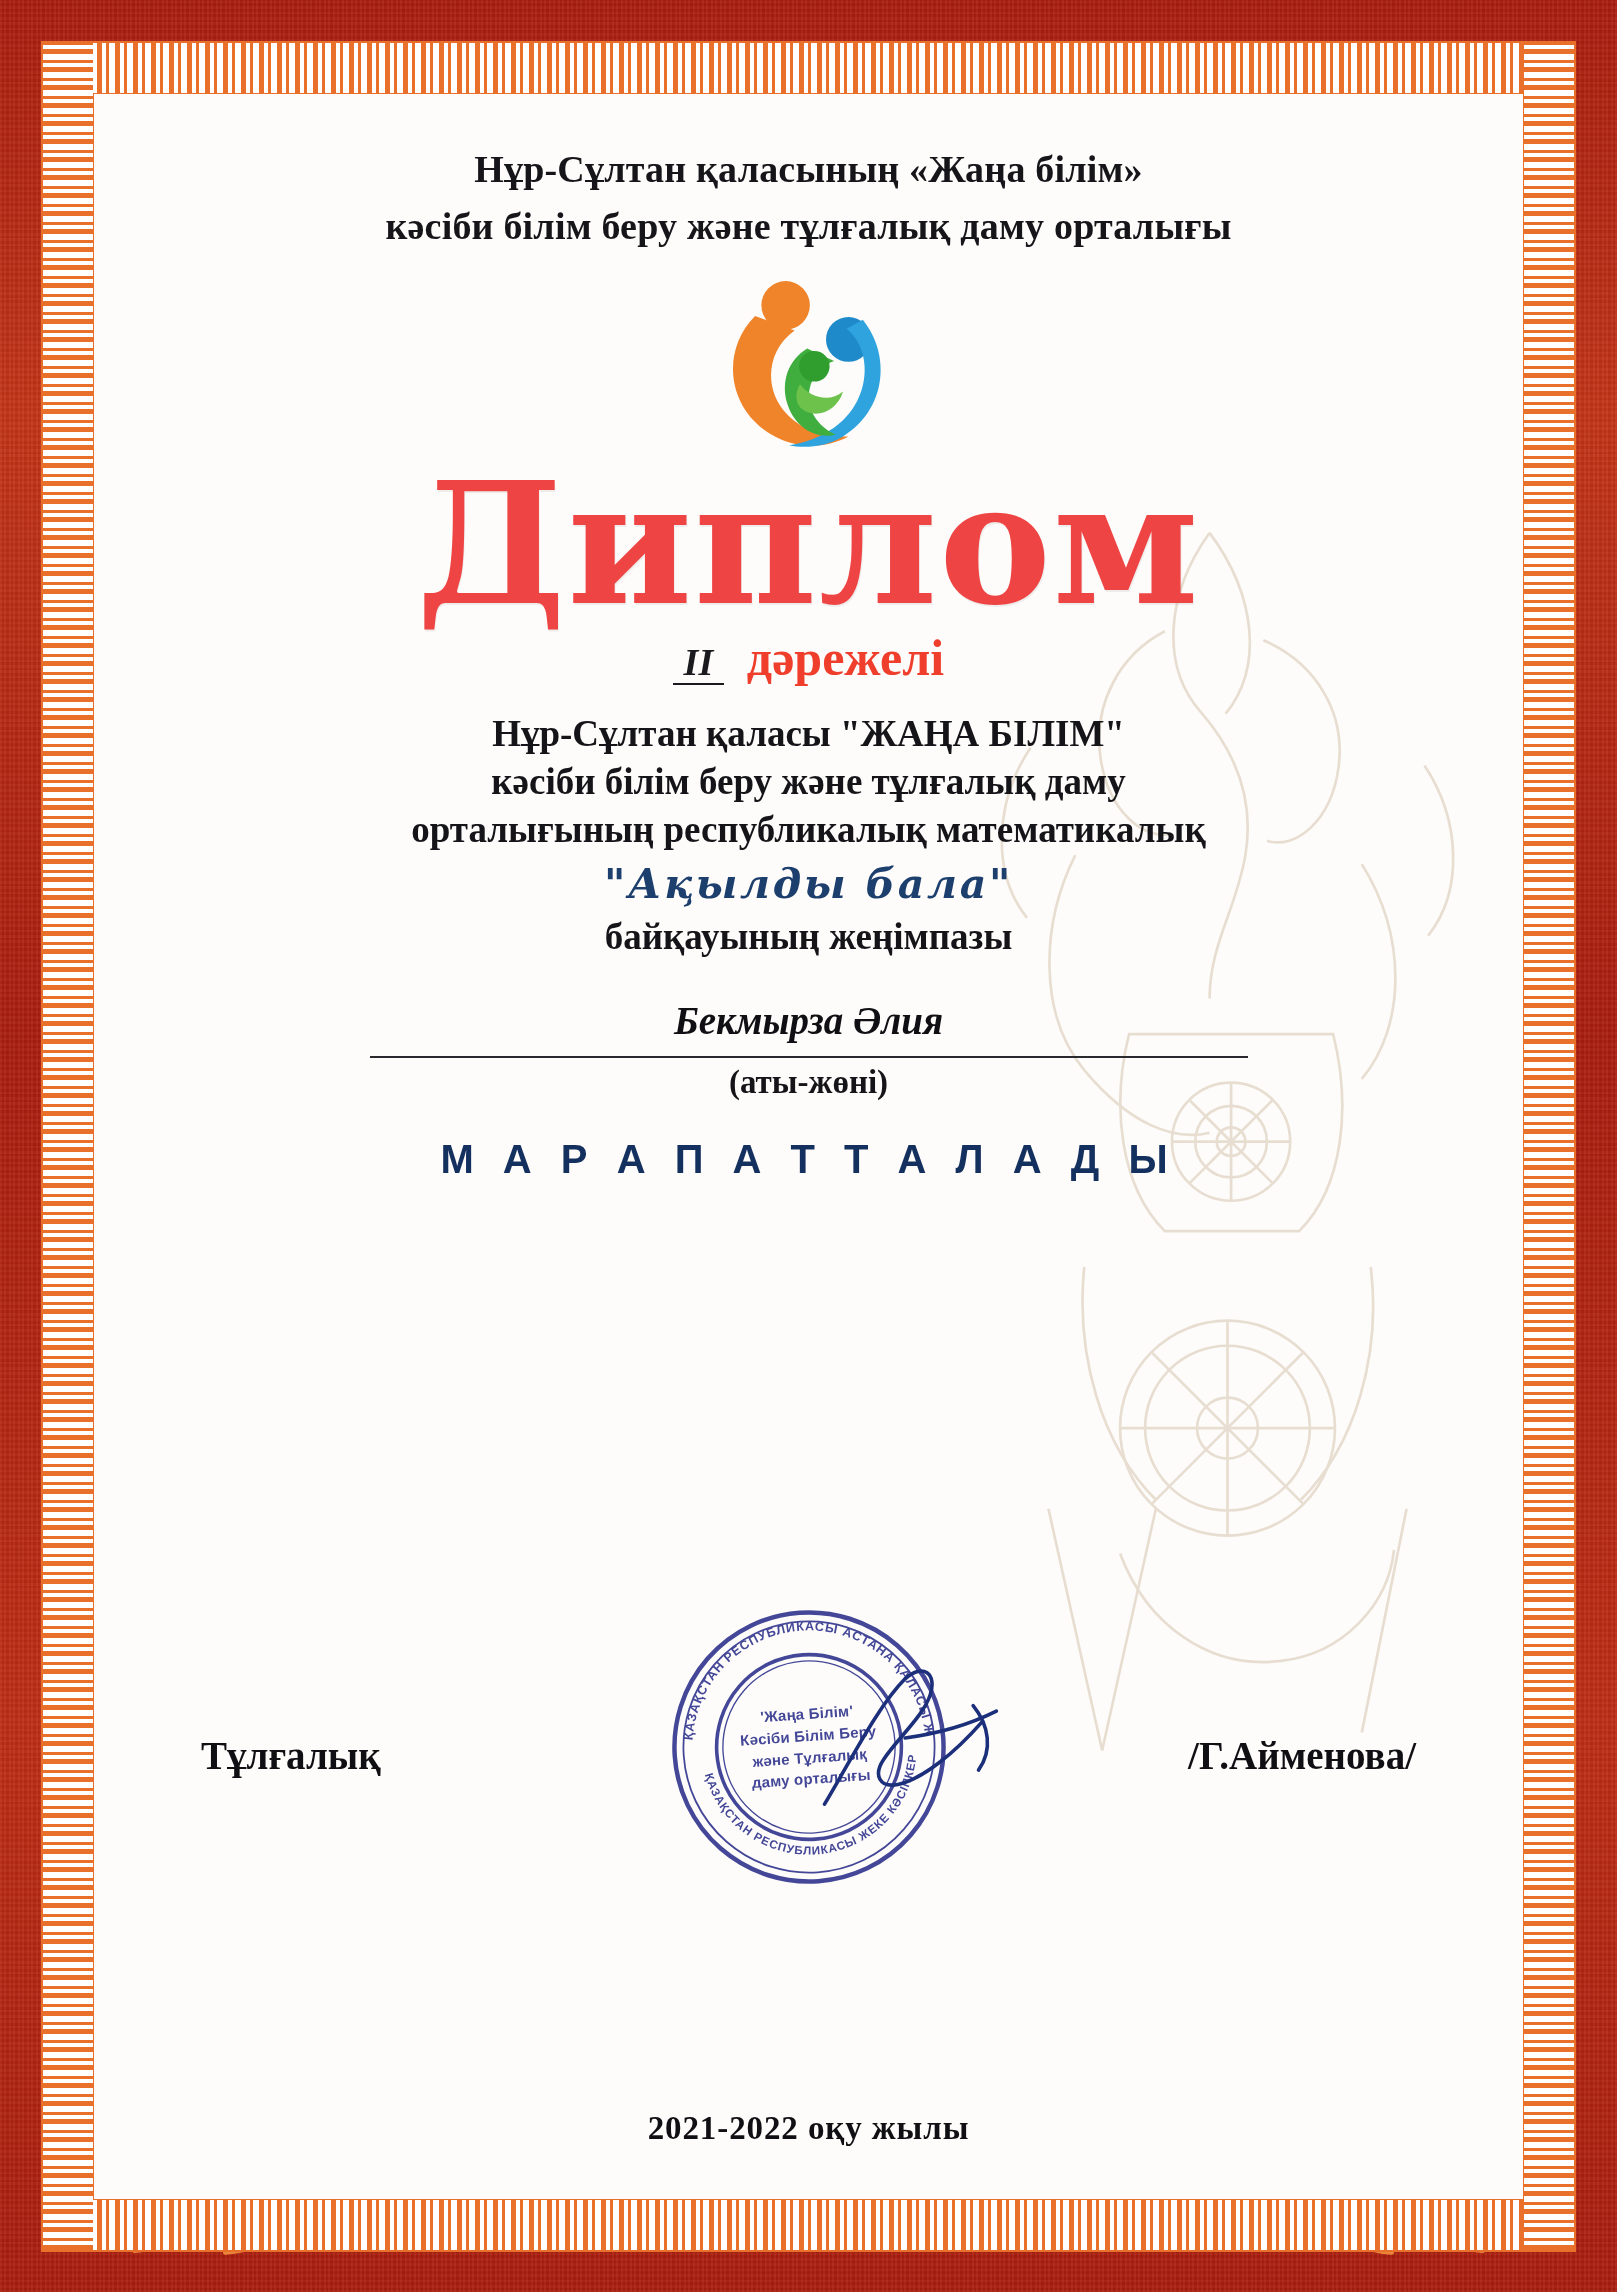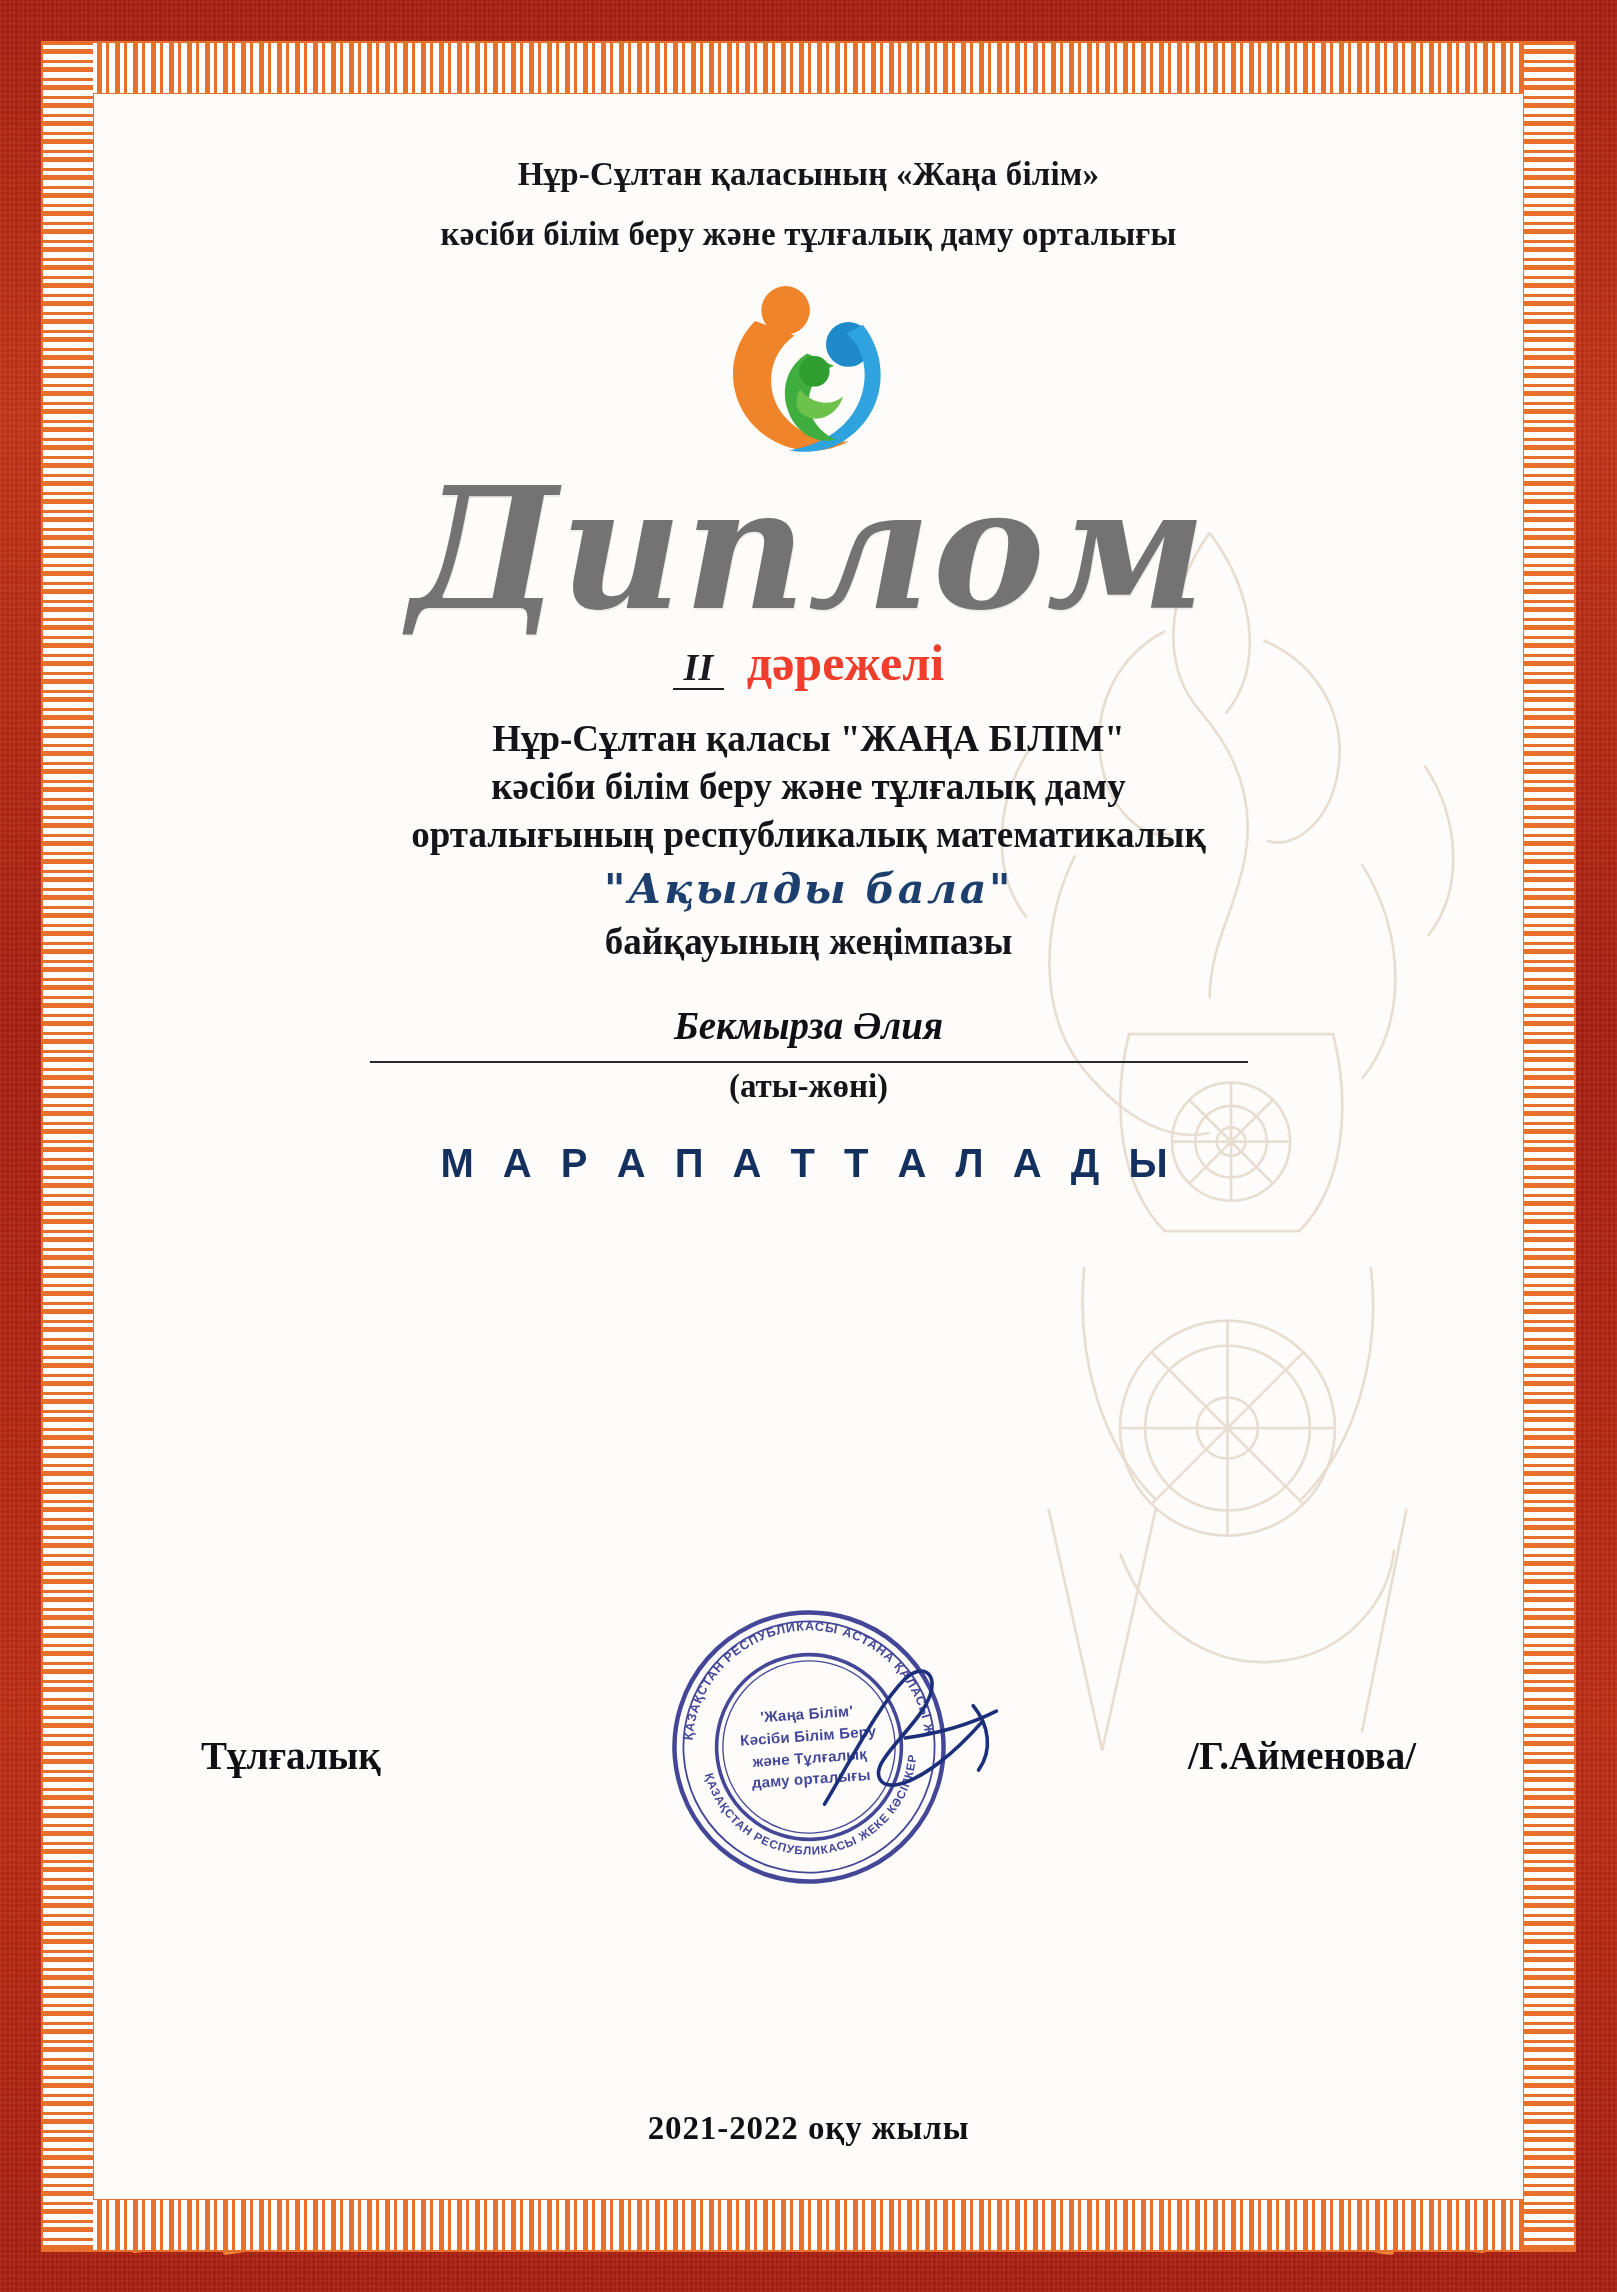--- a/index.html
+++ b/index.html
@@ -116,42 +116,41 @@
     position: relative;
     width: 100%;
     height: 100%;
     text-align: center;
     z-index: 3;
   }
 
   .org-line {
     font-family: "Liberation Serif", serif;
     font-weight: bold;
-    font-size: 33px;
+    font-size: 38px;
     color: #16161a;
     line-height: 1.32;
     letter-spacing: 0.2px;
-    margin: 16px auto;
+    margin: 7px auto;
     width: 1075px;
   }
   .org-block { padding-top: 43px; }
 
   .logo {
     margin: 21.5px auto 0;
     width: 193px;
     height: 193px;
     position: relative;
   }
 
   .title-diplom {
     font-family: "DejaVu Serif", serif;
-    font-style: italic;
     font-weight: bold;
     font-size: 168px;
-    color: #737373;
+    color: #ef4444;
     line-height: 1;
     margin: -5.4px 0 0;
     letter-spacing: 1.8px;
     text-shadow: 0.9px 1.8px 0 rgba(0,0,0,0.06);
   }
 
   .degree-row {
     margin-top: 5px;
     display: flex;
     justify-content: center;

